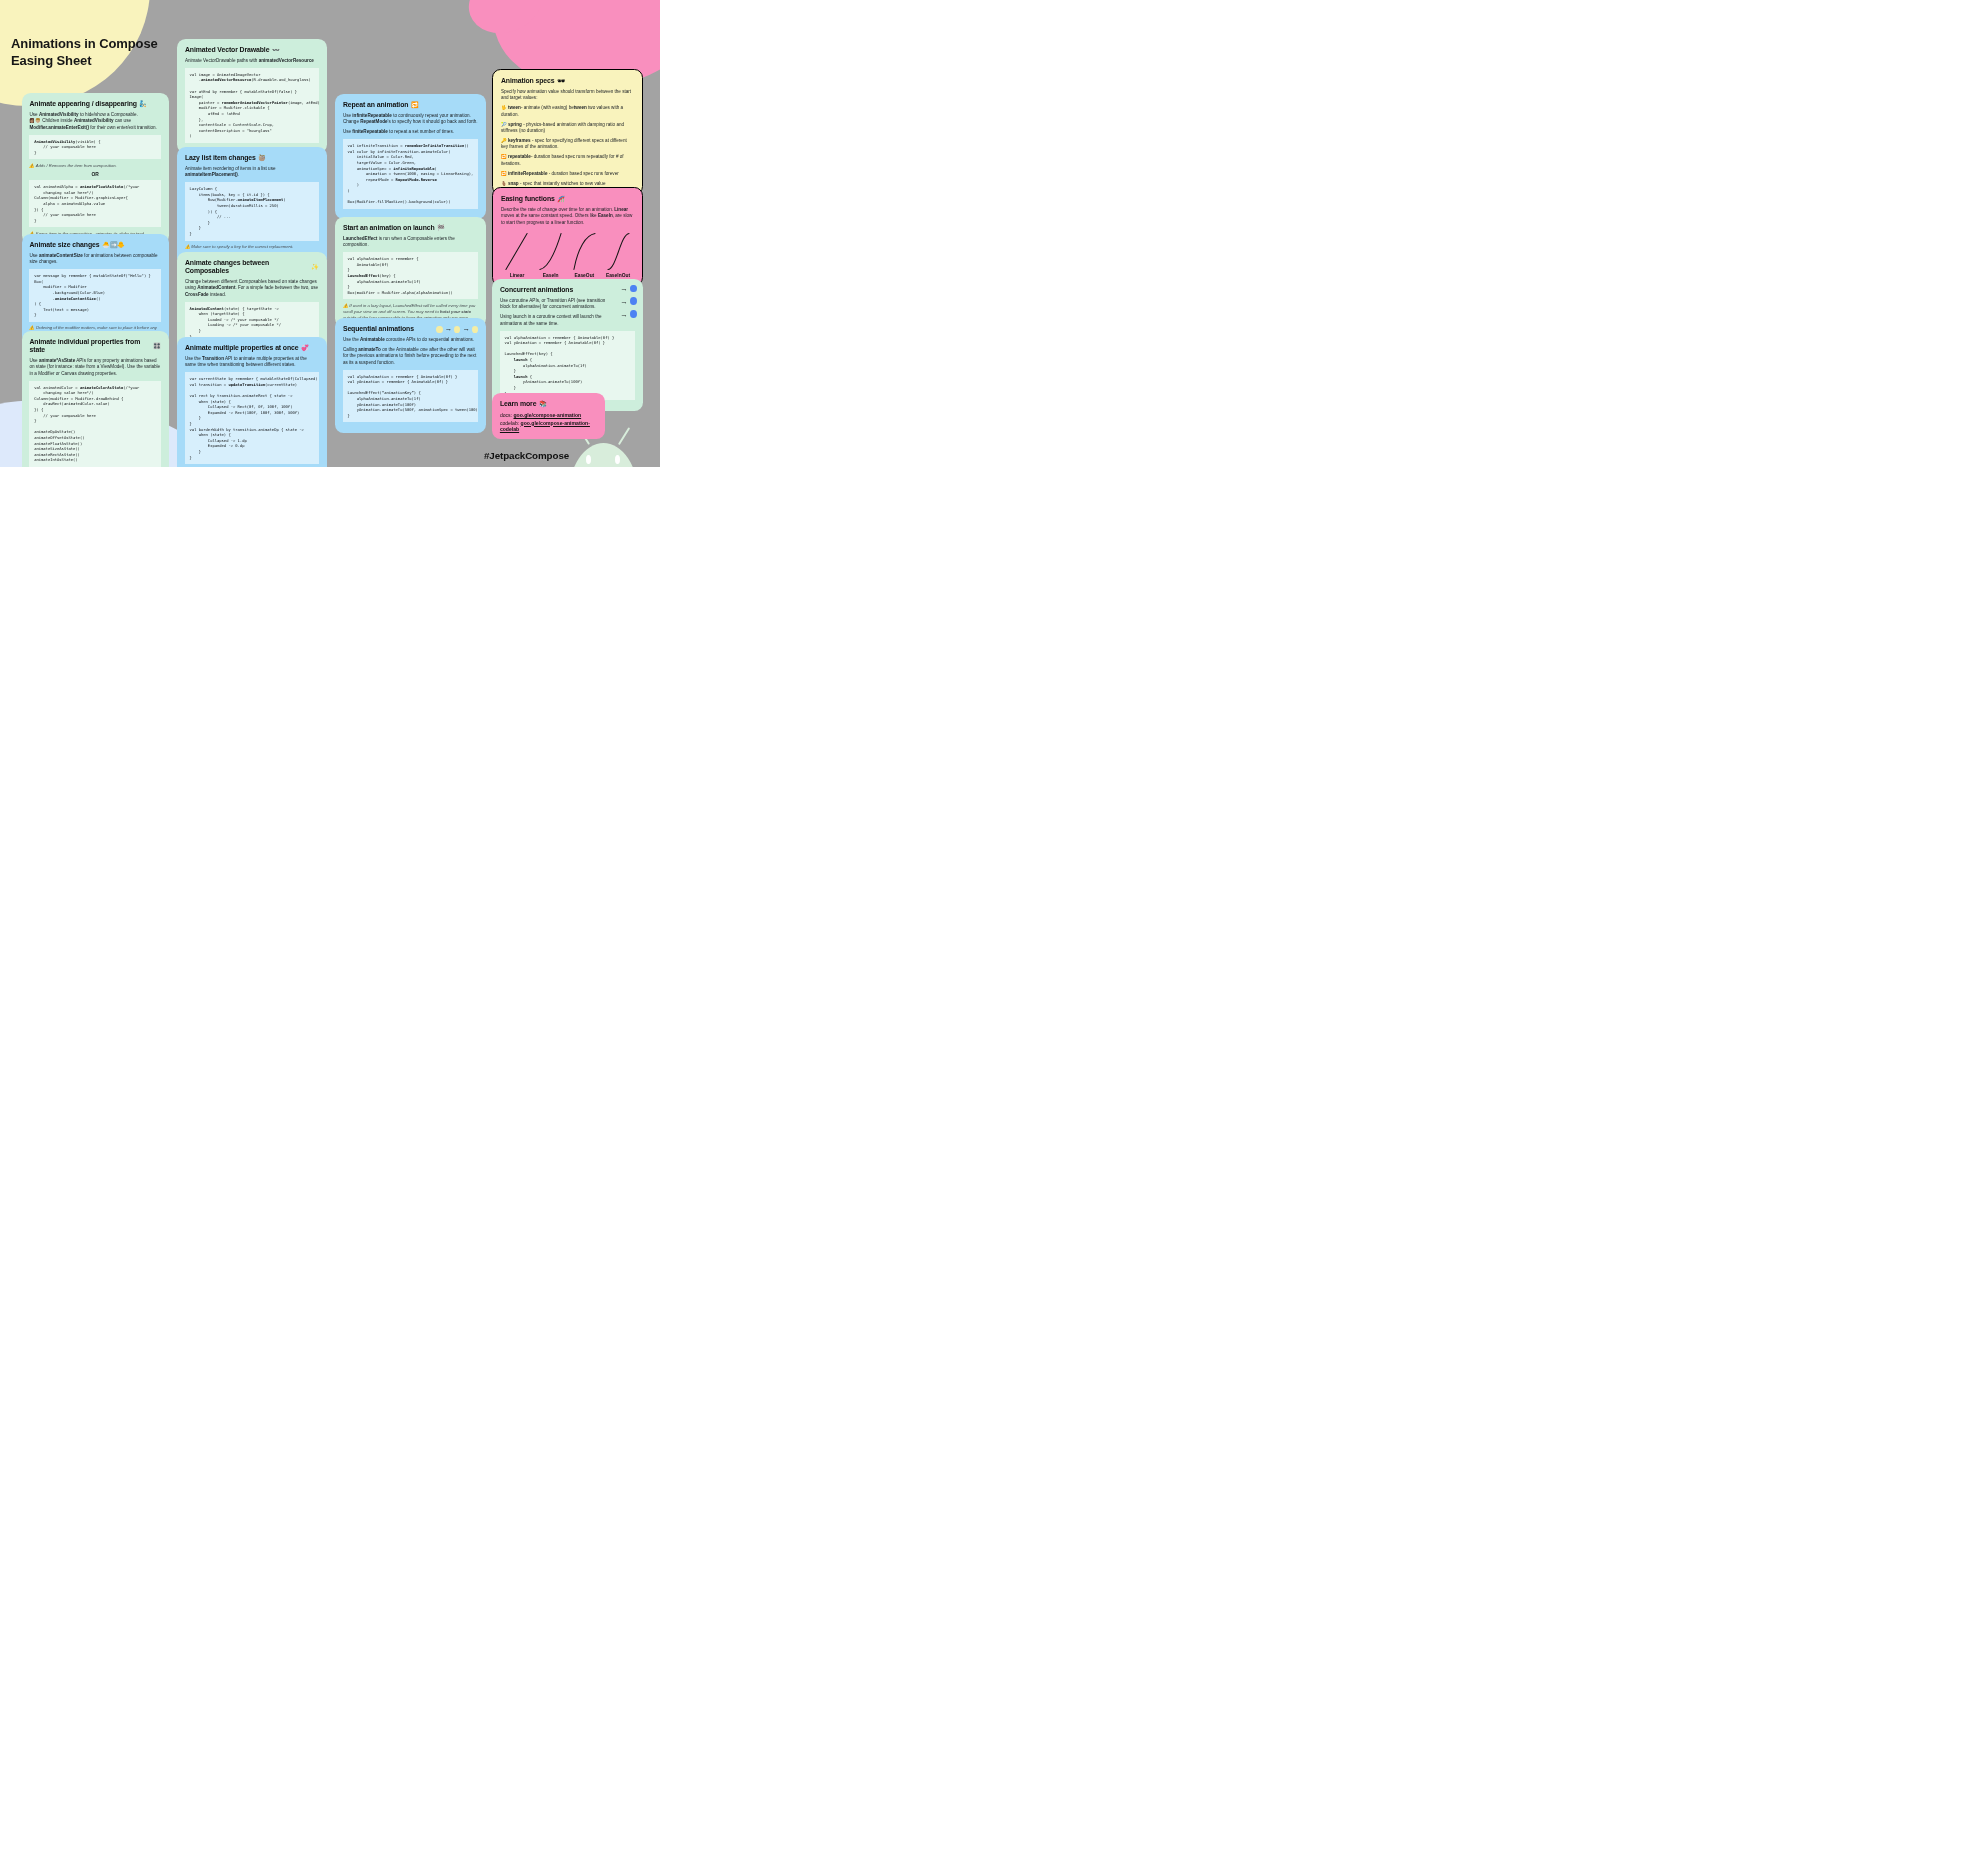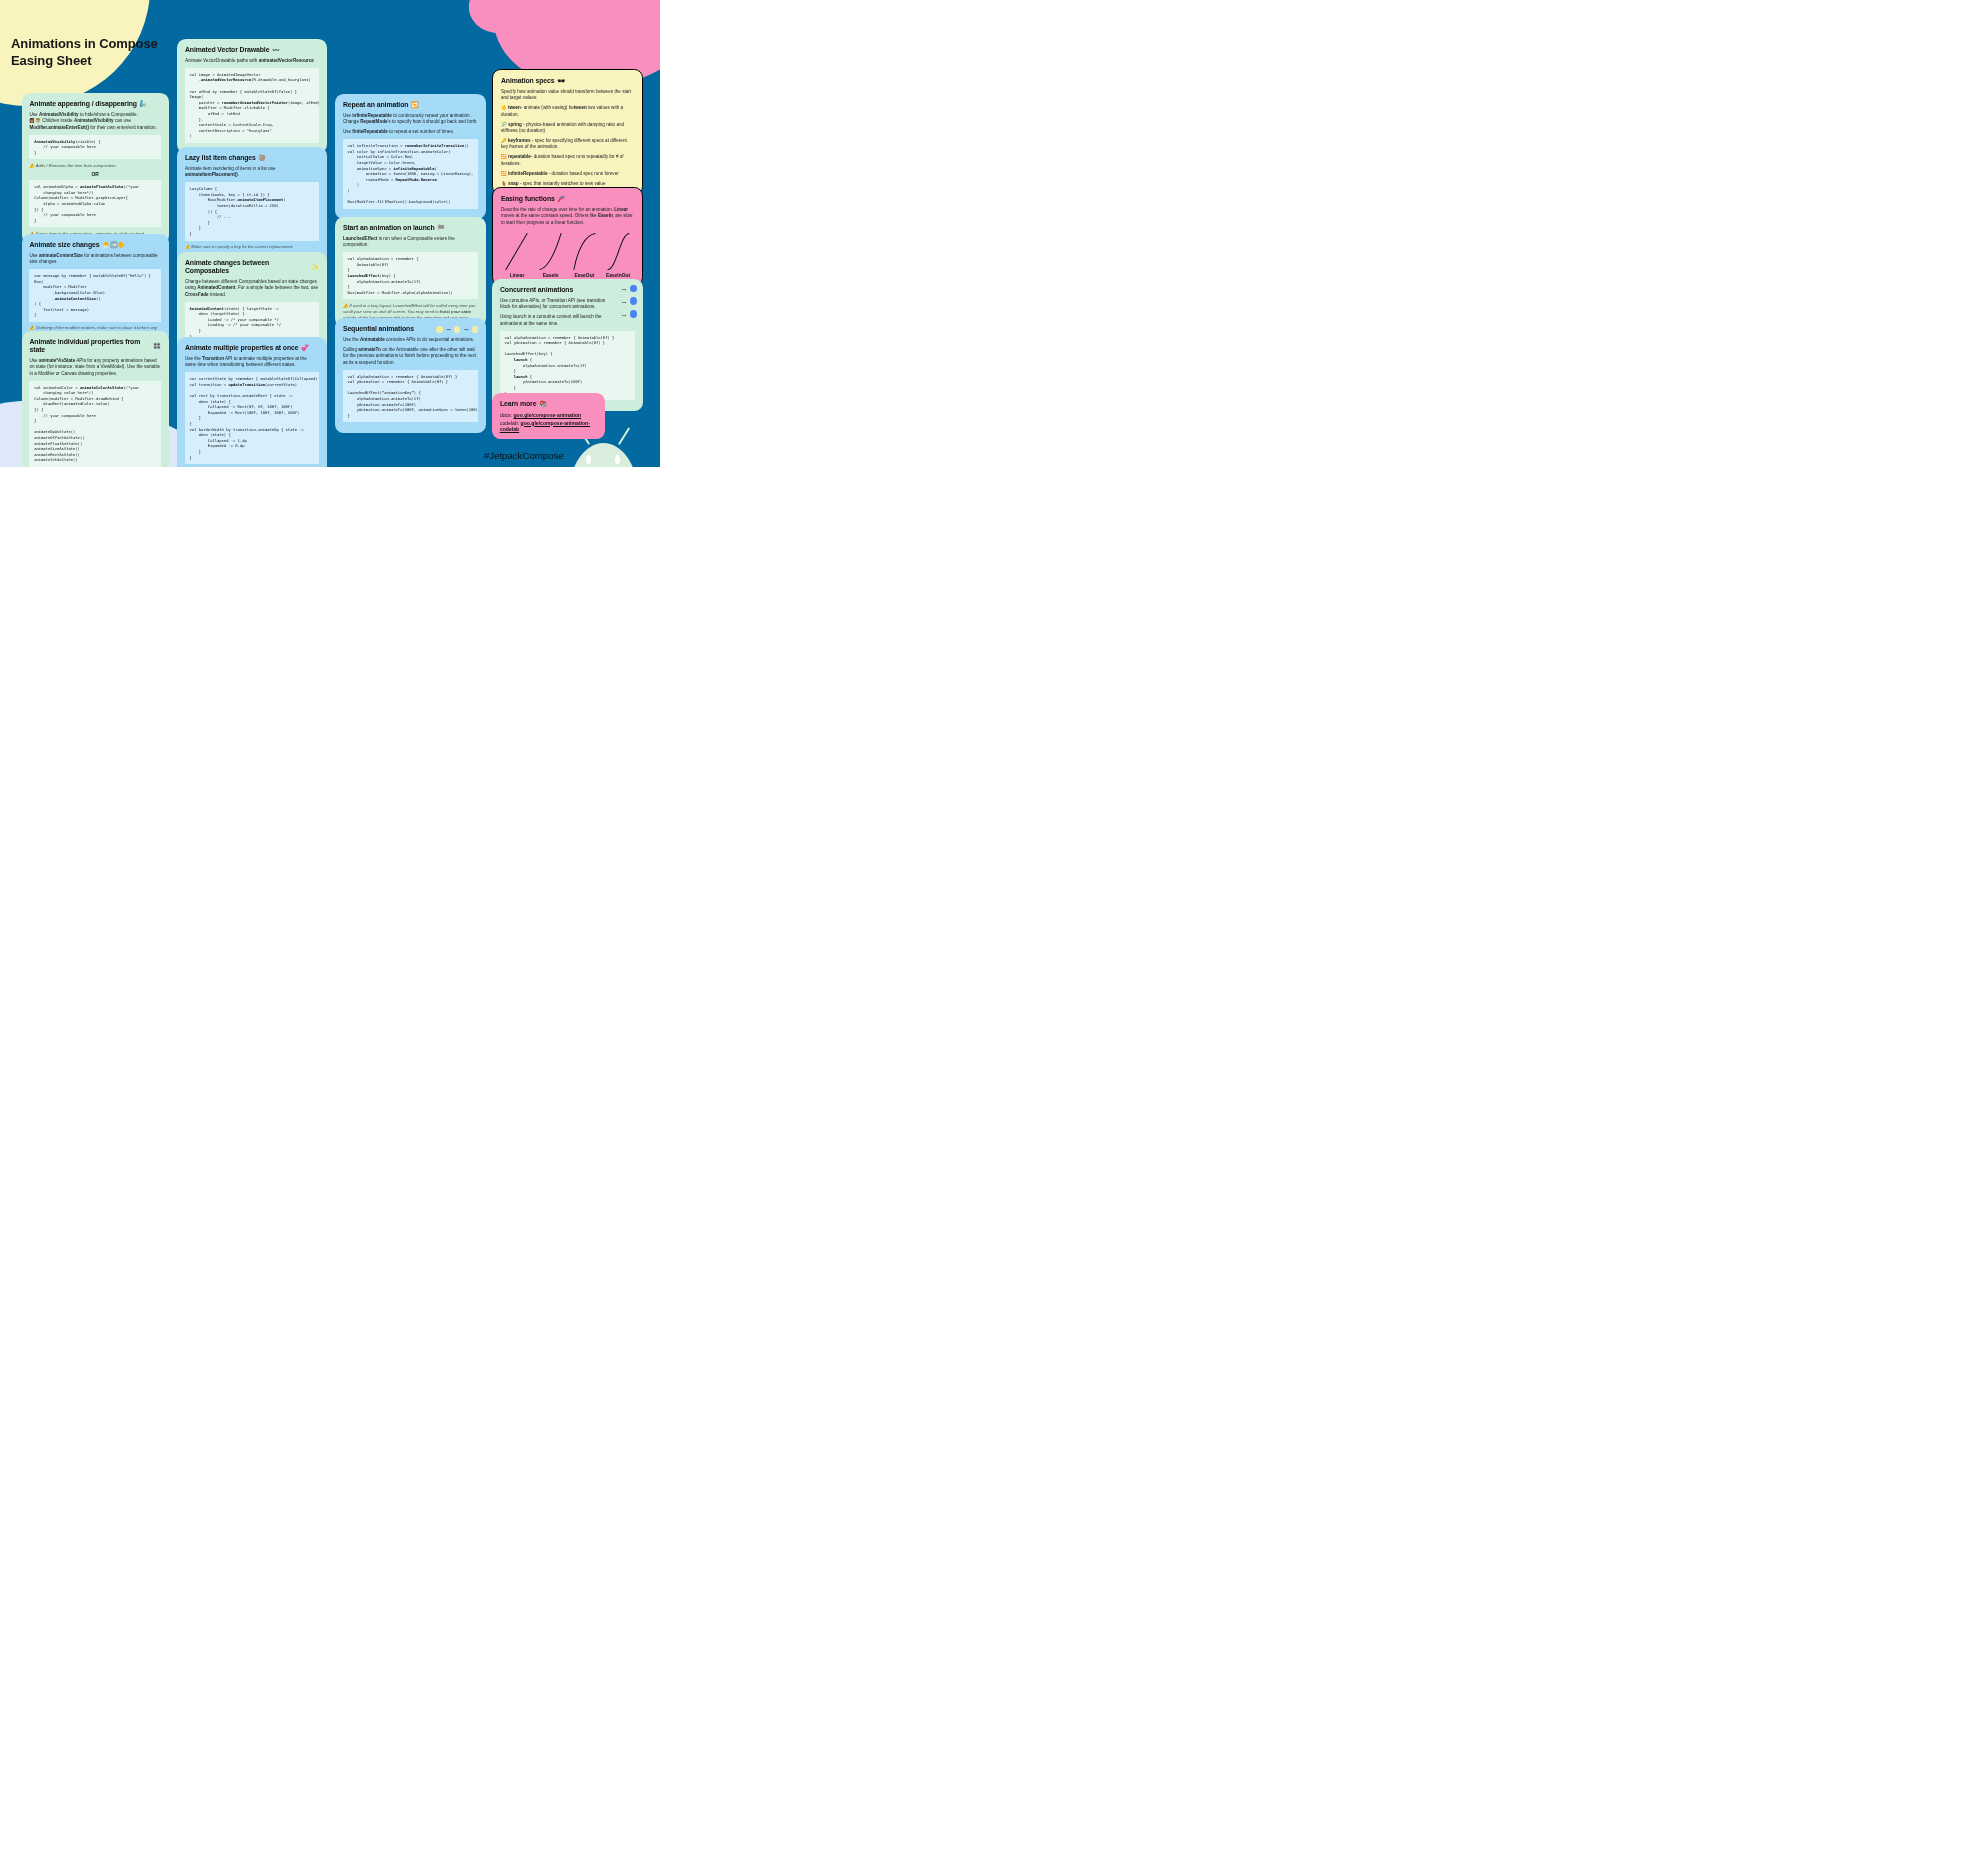--- a/index.html
+++ b/index.html
@@ -1,17 +1,17 @@
 <!DOCTYPE html>
 <html style="font-size:6.3px"><head>
 <meta charset="utf-8">
 <style>
   html,body{margin:0;padding:0;background:#fff;}
   body{font-family:"Liberation Sans", sans-serif;}
-  #page{position:relative;width:660px;height:467px;overflow:hidden;background:#0369a1;}
+  #page{position:relative;width:660px;height:467px;overflow:hidden;background:#a3a3a3;}
 
   .blob{position:absolute;z-index:0;}
   #blob-yellow{left:-94px;top:-130px;width:244px;height:236px;background:#F9F3BD;border-radius:50%;}
   #blob-pink{right:-59px;top:-83px;width:228px;height:169px;background:#F98FBE;border-radius:50%;transform:rotate(-16deg);}
   #blob-pink2{left:468px;top:-27.5px;width:75px;height:59px;background:#F98FBE;border-radius:50%;transform:rotate(-20deg);}
   #blob-blue{left:-90px;top:401px;width:322px;height:165px;background:#DDE9FB;border-radius:50%;transform:rotate(6deg);}
 
   #main-title{position:absolute;left:11px;top:27.5px;z-index:2;font-size:13px;font-weight:bold;line-height:1.28;color:#161616;letter-spacing:-0.1px;}
 
   #cards-root .card{position:absolute;z-index:2;box-sizing:border-box;border-radius:8.6px;padding:6.3px 7.9px 7px;}
@@ -40,21 +40,21 @@
   .card-concurrent .para{padding-right:24.4px;}
 
   .curves{display:flex;justify-content:space-between;margin-top:4.7px;padding:0 1.6px;}
   .curve{text-align:center;}
   .curve svg{display:block;margin:0 auto;}
   .curve .lbl{font-weight:bold;font-size:4.9px;color:#111;margin-top:0.8px;}
 
   .link-row{font-size:5.1px;color:#131313;margin:1.6px 0;}
   .link{font-weight:bold;text-decoration:underline;color:#131313;}
 
-  #hashtag{position:absolute;left:484px;top:450px;z-index:3;font-size:9.8px;font-weight:normal;color:#101010;letter-spacing:-0.1px;}
+  #hashtag{position:absolute;left:484px;top:450px;z-index:3;font-size:9.8px;font-weight:bold;color:#101010;letter-spacing:-0.1px;}
   #android{position:absolute;left:0;top:0;z-index:1;}
   #android-head{position:absolute;left:569px;top:443px;width:69px;height:51px;background:#D8EDDB;border-radius:50% 50% 0 0 / 100% 100% 0 0;}
   .android-eye{position:absolute;width:5.1px;height:9.4px;background:#fff;border-radius:50%;top:11.8px;}
   #android-eye-left{left:17.3px;}
   #android-eye-right{left:46px;}
   .android-antenna{position:absolute;width:1.6px;height:20.4px;background:#D8EDDB;border-radius:1.2px;}
   #android-antenna-left{left:583px;top:426px;transform:rotate(-32deg);}
   #android-antenna-right{left:623px;top:426px;transform:rotate(32deg);}
 </style>
 </head>

